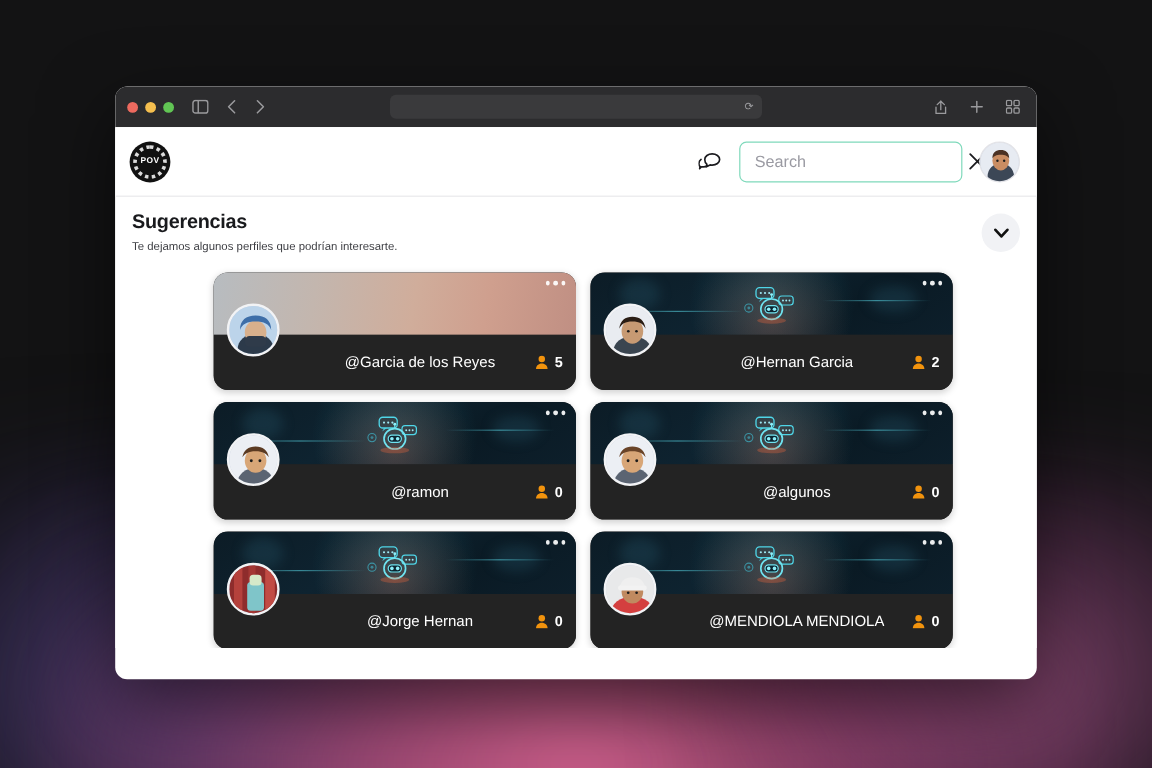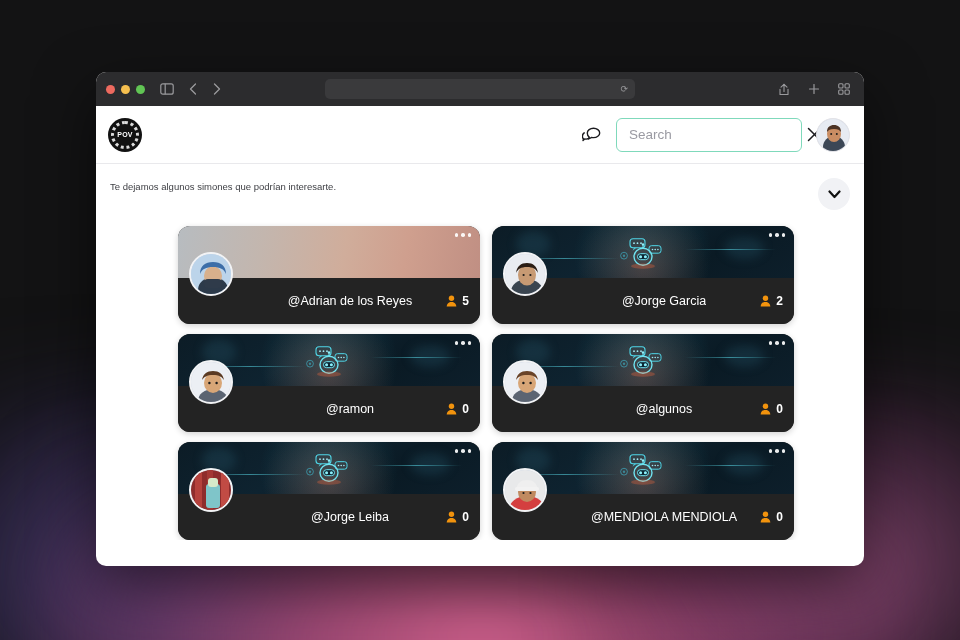--- a/index.html
+++ b/index.html
@@ -433,21 +433,22 @@
             <path d="M10 13c0-5 3-7 7-7s7 2 7 7c-1.5-2-3-3-7-3s-5.5 1-7 3z" fill="#4b3224"></path>
             <circle cx="14.2" cy="15" r="1" fill="#1d1d1d"></circle>
             <circle cx="19.8" cy="15" r="1" fill="#1d1d1d"></circle>
           </svg>
         </div>
       </div>
     </div>
 
     <div id="title-row">
       <div>
-        <div id="page-sub">Te dejamos algunos simones que podrían interesarte.</div>
+        <div id="page-title">Sugerencias</div>
+        <div id="page-sub">Te dejamos algunos perfiles que podrían interesarte.</div>
       </div>
       <div id="collapse-btn">
         <svg width="13" height="9" viewBox="0 0 13 9" fill="none" stroke="#111" stroke-width="2.2" stroke-linecap="round" stroke-linejoin="round">
           <polyline points="1.5,1.5 6.5,7 11.5,1.5"></polyline>
         </svg>
       </div>
     </div>
 
     <div id="grid">
         <div class="card">
@@ -458,21 +459,21 @@
             <span></span>
           </div>
           <div class="card-avatar"><svg width="44" height="44" viewBox="0 0 44 44">
               <rect width="44" height="44" fill="#bcd4ea"></rect>
               <ellipse cx="22" cy="36" rx="15" ry="13" fill="#2c3a4a"></ellipse>
               <ellipse cx="22" cy="22" rx="9" ry="10" fill="#d8b08c"></ellipse>
               <path d="M9 20c0-8 5-12 13-12s13 4 13 12c-2-5-6-7-13-7s-11 2-13 7z" fill="#3d6ea8"></path>
               <rect x="13" y="25" width="18" height="9" rx="4" fill="#2f3b4a"></rect>
             </svg></div>
           <div class="card-bottom">
-            <div class="card-name">@Adrian de los Reyes</div>
+            <div class="card-name">@Garcia de los Reyes</div>
             <div class="followers">
               <svg width="11" height="12" viewBox="0 0 11 12">
                 <circle cx="5.5" cy="3.2" r="2.7" fill="#f2930d"></circle>
                 <path d="M0.7 11.5c0-2.7 2.1-4.6 4.8-4.6s4.8 1.9 4.8 4.6z" fill="#f2930d"></path>
               </svg>
               <span class="count">5</span>
             </div>
           </div>
         </div>
         <div class="card">
@@ -509,21 +510,21 @@
           </div>
           <div class="card-avatar"><svg width="44" height="44" viewBox="0 0 44 44">
               <rect width="44" height="44" fill="#e9ecf1"></rect>
               <ellipse cx="22" cy="38" rx="16" ry="13" fill="#3a4550"></ellipse>
               <ellipse cx="22" cy="21" rx="9" ry="10.5" fill="#c79a73"></ellipse>
               <path d="M11 19c1-7 5-10 11-10s10 3 11 10c-2-4-5-6-11-6s-9 2-11 6z" fill="#2a1d14"></path>
               <circle cx="18.6" cy="21" r="1.1" fill="#1b1b1b"></circle>
               <circle cx="25.4" cy="21" r="1.1" fill="#1b1b1b"></circle>
             </svg></div>
           <div class="card-bottom">
-            <div class="card-name">@Jorge Garcia</div>
+            <div class="card-name">@Hernan Garcia</div>
             <div class="followers">
               <svg width="11" height="12" viewBox="0 0 11 12">
                 <circle cx="5.5" cy="3.2" r="2.7" fill="#f2930d"></circle>
                 <path d="M0.7 11.5c0-2.7 2.1-4.6 4.8-4.6s4.8 1.9 4.8 4.6z" fill="#f2930d"></path>
               </svg>
               <span class="count">2</span>
             </div>
           </div>
         </div>
         <div class="card">
@@ -662,21 +663,21 @@
           </div>
           <div class="card-avatar"><svg width="44" height="44" viewBox="0 0 44 44">
               <rect width="44" height="44" fill="#8e2c2c"></rect>
               <rect x="4" y="0" width="7" height="44" fill="#b5413c"></rect>
               <rect x="16" y="0" width="6" height="44" fill="#a33734"></rect>
               <rect x="30" y="0" width="8" height="44" fill="#c14b44"></rect>
               <rect x="15" y="14" width="14" height="24" rx="3" fill="#7fc5c9"></rect>
               <rect x="17" y="8" width="10" height="9" rx="3" fill="#d6e9c9"></rect>
             </svg></div>
           <div class="card-bottom">
-            <div class="card-name">@Jorge Leiba</div>
+            <div class="card-name">@Jorge Hernan</div>
             <div class="followers">
               <svg width="11" height="12" viewBox="0 0 11 12">
                 <circle cx="5.5" cy="3.2" r="2.7" fill="#f2930d"></circle>
                 <path d="M0.7 11.5c0-2.7 2.1-4.6 4.8-4.6s4.8 1.9 4.8 4.6z" fill="#f2930d"></path>
               </svg>
               <span class="count">0</span>
             </div>
           </div>
         </div>
         <div class="card">

